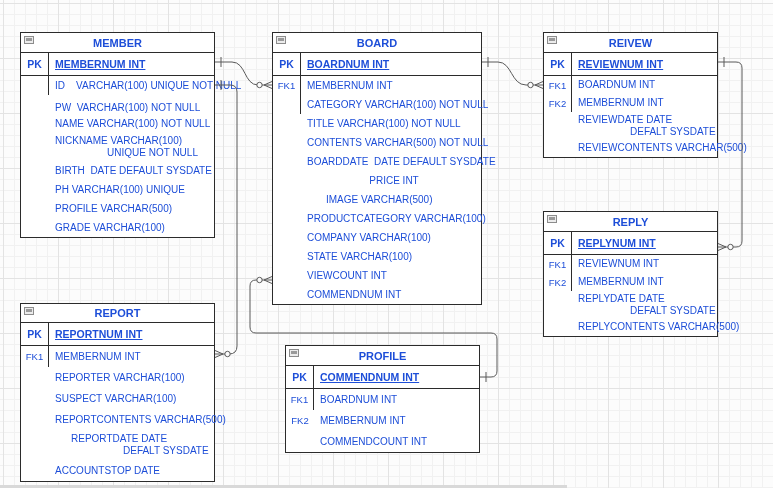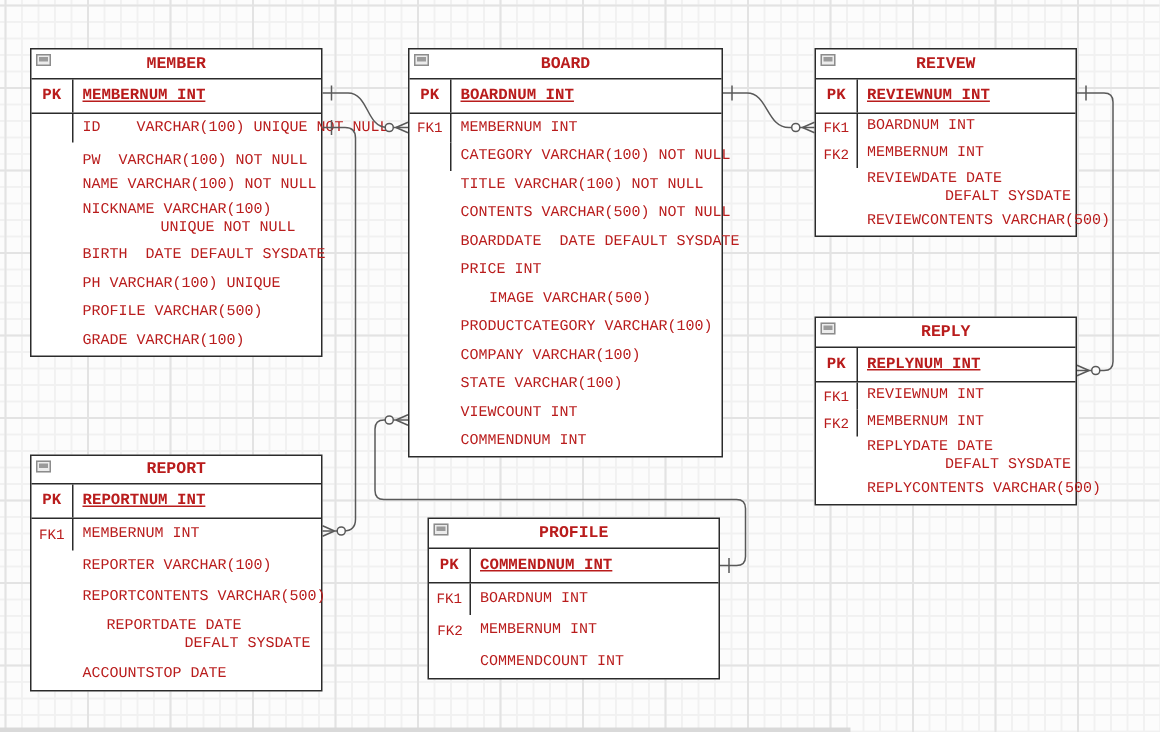--- a/index.html
+++ b/index.html
@@ -8,22 +8,22 @@
     width:773px;height:488px;
     overflow:hidden;
     background-color:#fcfcfc;
     background-image:
       linear-gradient(#e3e3e3 1px, transparent 1px),
       linear-gradient(90deg,#e3e3e3 1px, transparent 1px),
       linear-gradient(#f1f1f1 1px, transparent 1px),
       linear-gradient(90deg,#f1f1f1 1px, transparent 1px);
     background-size:55px 55px,55px 55px,11px 11px,11px 11px;
     background-position:3px 3px;
-    font-family:Liberation Mono, monospace;
-    color:#b91c1c;
+    font-family:Liberation Sans, sans-serif;
+    color:#1d4ed8;
   }
   .entity{
     position:absolute;
     background:#ffffff;
     border:1px solid #2b2b2b;
     box-sizing:border-box;
   }
   .entity-title{
     display:flex;align-items:center;justify-content:center;
     font-weight:bold;font-size:11px;
@@ -184,21 +184,21 @@
           <div class="fieldwrap">
             <span class="field">CONTENTS VARCHAR(500) NOT NULL</span>
           </div>
         </div>
         <div class="row" style="height: 19px;">
           <span class="key"></span>
           <div class="fieldwrap">
             <span class="field">BOARDDATE  DATE DEFAULT SYSDATE</span>
           </div>
         </div>
-        <div class="row" style="height: 19px;">
+        <div class="row" style="height: 19px; text-align: center;">
           <span class="key"></span>
           <div class="fieldwrap">
             <span class="field">PRICE INT</span>
           </div>
         </div>
         <div class="row" style="height: 19px; gap: 19px;">
           <span class="key"></span>
           <div class="fieldwrap">
             <span class="field">IMAGE VARCHAR(500)</span>
           </div>
@@ -322,20 +322,26 @@
         <div class="row" style="height: 21px;">
           <span class="key divided">FK1</span>
           <div class="fieldwrap">
             <span class="field">MEMBERNUM INT</span>
           </div>
         </div>
         <div class="row" style="height: 21px;">
           <span class="key"></span>
           <div class="fieldwrap">
             <span class="field">REPORTER VARCHAR(100)</span>
+          </div>
+        </div>
+        <div class="row" style="height: 21px;">
+          <span class="key"></span>
+          <div class="fieldwrap">
+            <span class="field">SUSPECT VARCHAR(100)</span>
           </div>
         </div>
         <div class="row" style="height: 21px;">
           <span class="key"></span>
           <div class="fieldwrap">
             <span class="field">REPORTCONTENTS VARCHAR(500)</span>
           </div>
         </div>
         <div class="row" style="height: 30px; gap: 16px;">
           <span class="key"></span>

